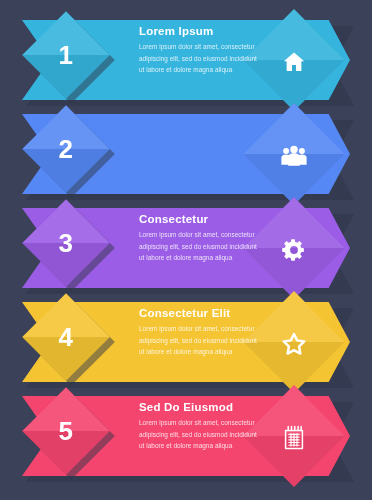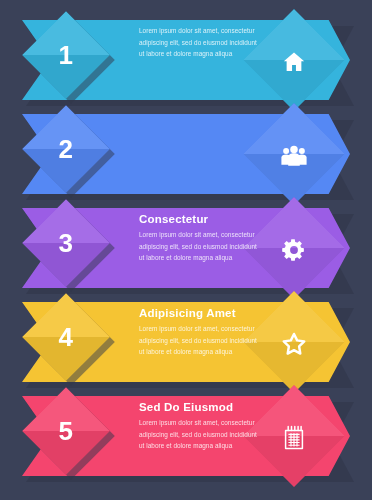--- a/index.html
+++ b/index.html
@@ -190,20 +190,21 @@
           <path d="M12 3.2 2.6 11.3h2.6v9.1h5.0v-5.6h3.6v5.6h5.0v-9.1h2.6Z"></path>
         </svg>
       </div>
       <div class="num-shadow"></div>
       <div class="num-diamond" style="background: rgb(53, 180, 221);">
         <div class="hi"></div>
         <div class="lo"></div>
       </div>
       <div class="num-text">1</div>
       <div class="text-block">
+        <div class="step-title">Lorem Ipsum</div>
         <div class="step-body">Lorem ipsum dolor sit amet, consectetur adipiscing elit, sed do eiusmod incididunt ut labore et dolore magna aliqua</div>
       </div>
     </div>
     <div class="step" style="top: 110px;">
       <div class="bar-shadow"></div>
       <div class="bar" style="background: rgb(85, 136, 244);"></div>
       <div class="icon-diamond" style="background: rgb(85, 136, 244);">
         <div class="sheen"></div>
         <div class="sheen2"></div>
       </div>
@@ -259,21 +260,21 @@
           <path d="M12 3.4l2.7 5.5 6.1.9-4.4 4.3 1.0 6.1-5.4-2.9-5.4 2.9 1.0-6.1-4.4-4.3 6.1-.9Z"></path>
         </svg>
       </div>
       <div class="num-shadow"></div>
       <div class="num-diamond" style="background: rgb(245, 196, 51);">
         <div class="hi"></div>
         <div class="lo"></div>
       </div>
       <div class="num-text">4</div>
       <div class="text-block">
-        <div class="step-title">Adipisicing Amet</div>
+        <div class="step-title">Consectetur Elit</div>
         <div class="step-body">Lorem ipsum dolor sit amet, consectetur adipiscing elit, sed do eiusmod incididunt ut labore et dolore magna aliqua</div>
       </div>
     </div>
     <div class="step" style="top: 392px;">
       <div class="bar-shadow"></div>
       <div class="bar" style="background: rgb(244, 69, 110);"></div>
       <div class="icon-diamond" style="background: rgb(244, 69, 110);">
         <div class="sheen"></div>
         <div class="sheen2"></div>
       </div>

